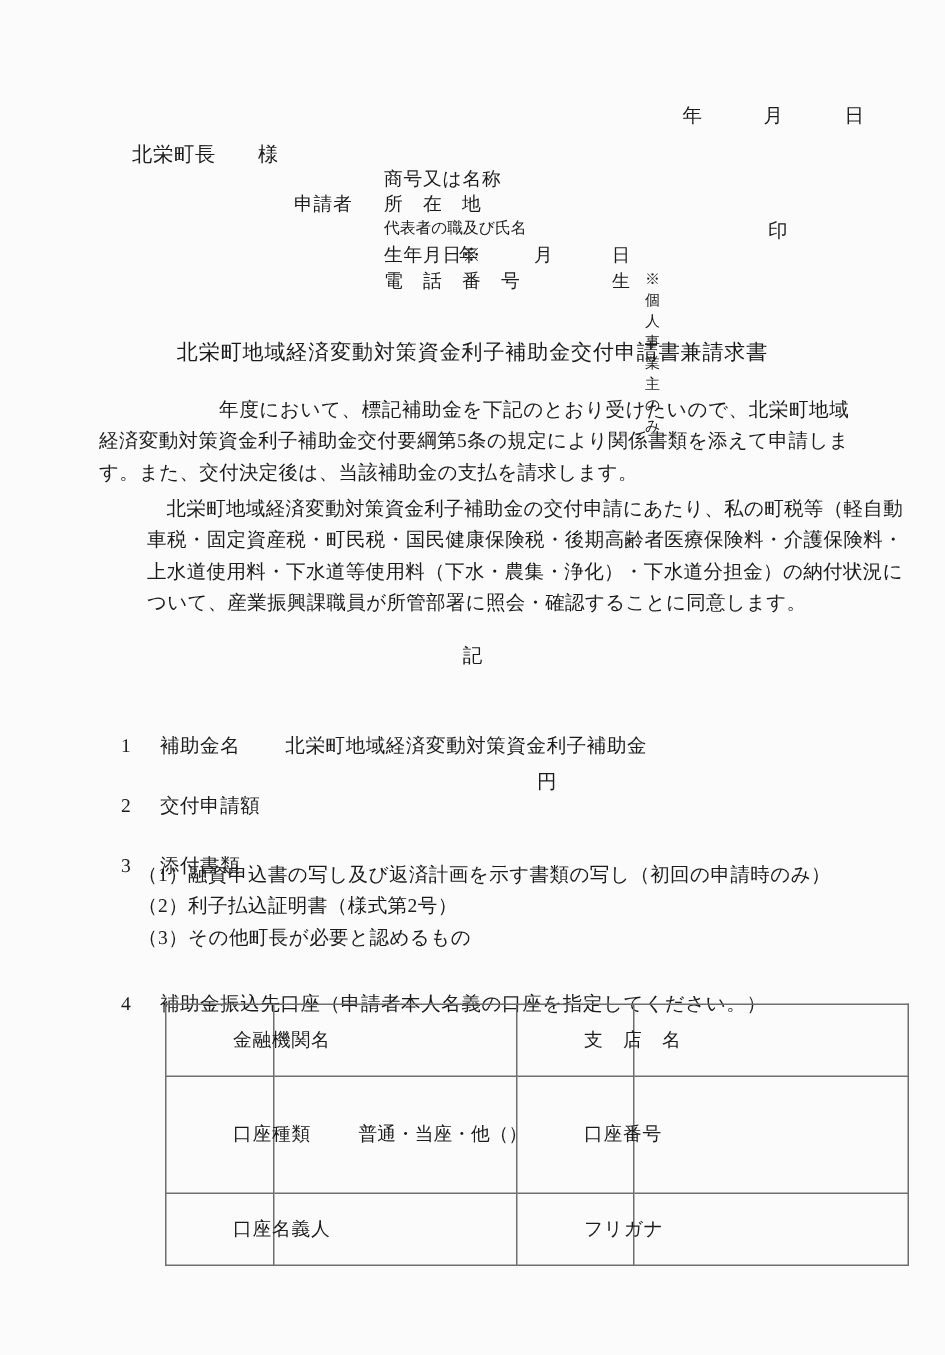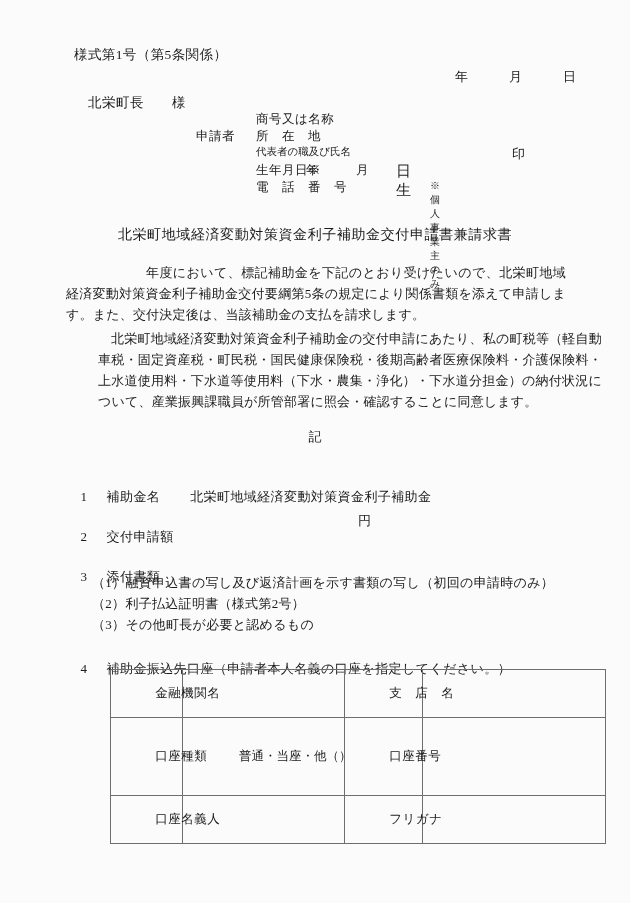--- a/index.html
+++ b/index.html
@@ -65,21 +65,21 @@
     font-size: 10.5px;
     letter-spacing: 0;
   }
   .seal {
     position: absolute;
     left: 316px; top: 34px;
     font-size: 13px;
   }
   .dob-y { position: absolute; left: 110px; top: 51px; font-size: 12.5px; }
   .dob-m { position: absolute; left: 160px; top: 51px; font-size: 12.5px; }
-  .dob-d { position: absolute; left: 200px; top: 51px; font-size: 15px; }
+  .dob-d { position: absolute; left: 212px; top: 51px; font-size: 12px; }
   .dob-note {
     position: absolute; left: 234px; top: 68px;
     font-size: 10px; letter-spacing: -0.2px;
   }
 
   
   .doc-title {
     position: absolute;
     left: 0; top: 226px;
     width: 630px;
@@ -188,21 +188,20 @@
     justify-content: space-between;
     align-items: center;
     padding-left: 48px;
   }
 </style>
 </head>
 <body>
 
 <div class="page">
 
-  <div class="abs form-no">様式第1号（第5条関係）</div>
 
   <div class="abs date-line">年　　　月　　　日</div>
 
   <div class="abs addressee">北栄町長　　様</div>
 
   <div class="applicant-block">
     <div class="applicant-row">
       <span class="app-label-lead"></span>
       <span class="app-field">商号又は名称</span>
     </div>

